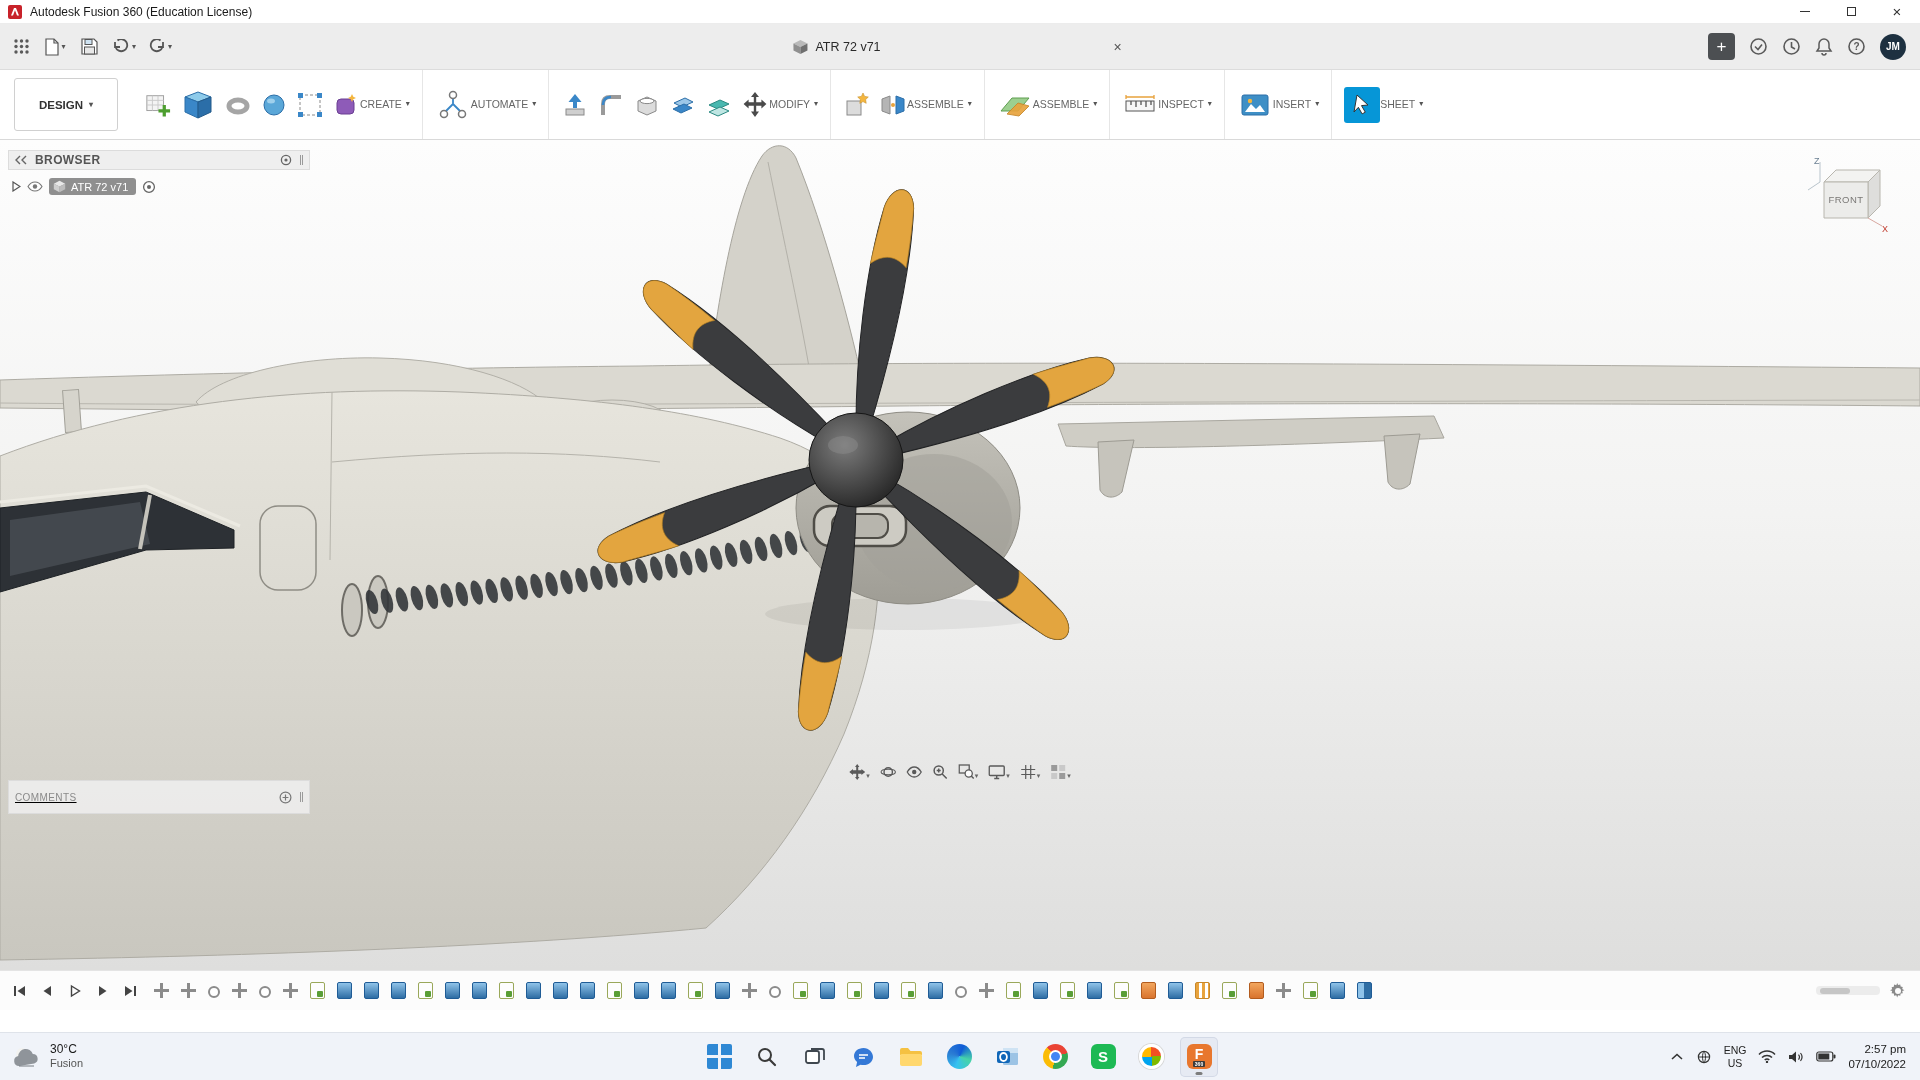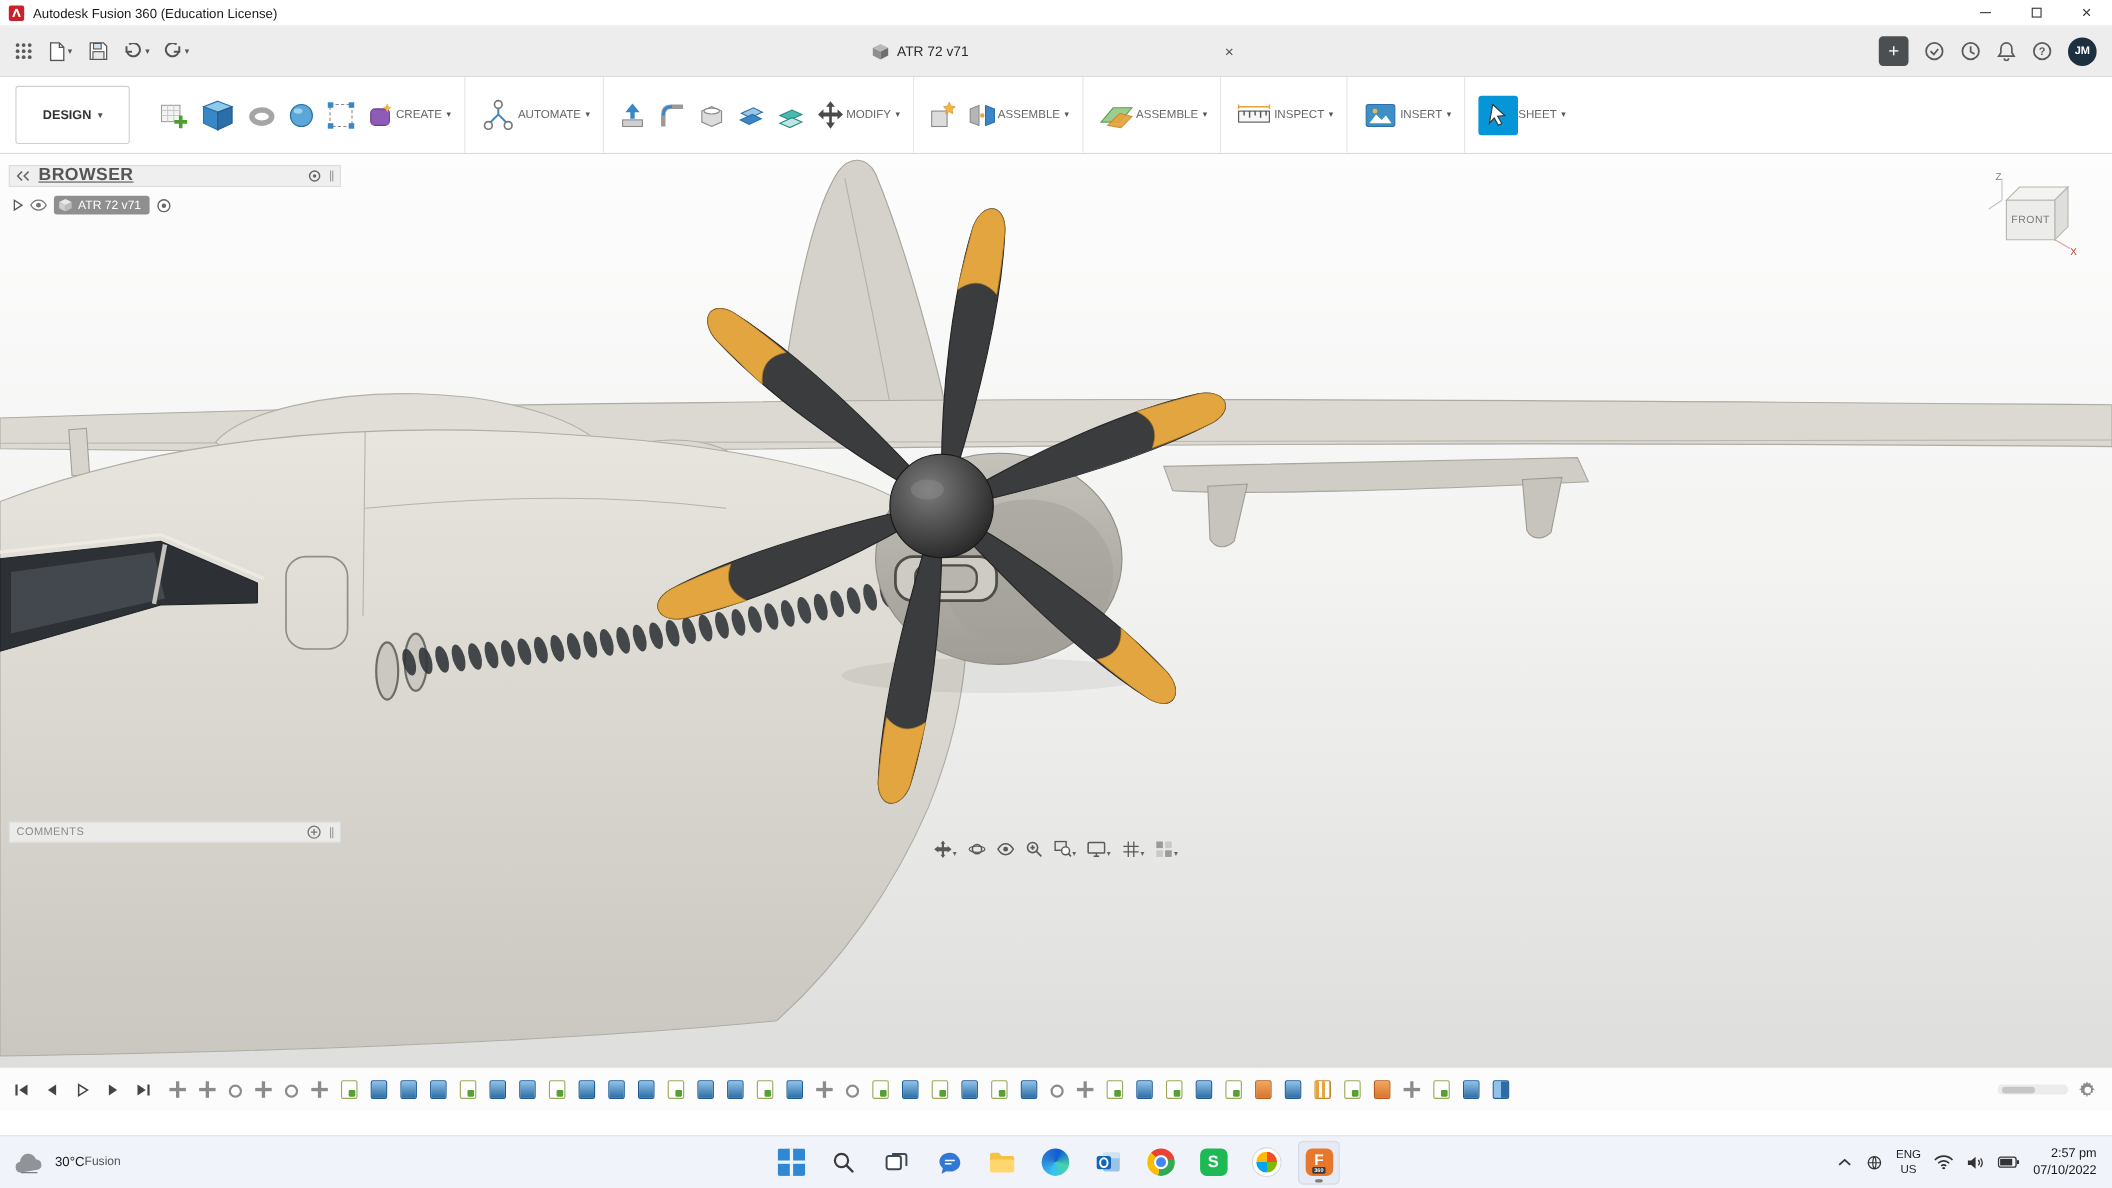--- a/index.html
+++ b/index.html
@@ -45,31 +45,31 @@
   .ric.big { width:36px; height:36px; }
   .ric.sel-active { background:#0696d7; }
 
   
   .viewport { position:relative; height:830px; background:linear-gradient(180deg,#fdfdfd 0%,#f3f3f2 45%,#dededd 100%); overflow:hidden; }
   .model-svg { position:absolute; inset:0; }
 
   
   .browser { position:absolute; left:8px; top:10px; width:302px; }
   .browser-head { height:20px; background:rgba(238,238,238,.92); border:1px solid #dcdcdc; display:flex; align-items:center; padding:0 6px; gap:8px; }
-  .browser-title { font-size:16px; font-weight:bold; color:#555; letter-spacing:.4px; flex:1;text-decoration:underline; }
+  .browser-title { font-size:12px; font-weight:bold; color:#555; letter-spacing:.4px; flex:1; }
   .grip { width:3px; height:10px; border-left:1px solid #9a9a9a; border-right:1px solid #9a9a9a; }
   .browser-row { display:flex; align-items:center; gap:6px; margin-top:8px; padding-left:4px; }
   .comp-pill { display:flex; align-items:center; gap:5px; background:#8f8f8f; border-radius:3px; padding:2px 8px 2px 4px; }
   .comp-pill span { color:#fff; font-size:11px; }
 
   
   .viewcube { position:absolute; right:28px; top:12px; width:86px; height:92px; }
 
   
-  .comments { position:absolute; left:8px; top:607px; width:302px; height:19px; background:rgba(238,238,238,.88); border:1px solid #dcdcdc; display:flex; align-items:center; padding:0 6px; gap:8px; }
+  .comments { position:absolute; left:8px; top:640px; width:302px; height:34px; background:rgba(238,238,238,.88); border:1px solid #dcdcdc; display:flex; align-items:center; padding:0 6px; gap:8px;text-decoration:underline; }
   .comments-label { font-size:10px; color:#8a8a8a; letter-spacing:.4px; flex:1; }
 
   
   .navbar { position:absolute; left:50%; transform:translateX(-50%); top:618px; display:flex; align-items:flex-end; gap:4px; padding:3px 6px; }
   .nav-icon { display:flex; align-items:flex-end; gap:1px; padding:3px 3px; border-radius:3px; }
   .nav-caret { font-size:7px; color:#666; }
 
   
   .timeline { height:40px; background:#fcfcfc; display:flex; align-items:center; border-top:1px solid #e4e4e4; padding:0 6px; }
   .tl-controls { display:flex; align-items:center; gap:10px; padding:0 8px 0 4px; }
@@ -88,21 +88,21 @@
   .tl-flip { background:linear-gradient(90deg,#8fc3e9 50%,#2e6da4 50%); border:1px solid #1f5c96; }
   .tl-right { display:flex; align-items:center; gap:10px; padding:0 8px; }
   .tl-scroll { width:64px; height:9px; background:#ececec; border-radius:4px; position:relative; }
   .tl-scroll::after { content:""; position:absolute; left:4px; top:1.5px; width:30px; height:6px; background:#c6c6c6; border-radius:3px; }
 
   .filler { height:22px; background:#ffffff; }
 
   
   .taskbar { height:48px; background:#f0f3f9; display:flex; align-items:center; border-top:1px solid #dfe3ea; position:relative; }
   .tb-left { display:flex; align-items:center; gap:8px; padding-left:12px; flex:1; }
-  .weather-text { display:flex; flex-direction:row; line-height:1.15; }
+  .weather-text { display:flex; flex-direction:column; line-height:1.15; }
   .weather-temp { font-size:12px; color:#1a1a1a; }
   .weather-cond { font-size:11px; color:#555; }
   .tb-center { display:flex; align-items:center; gap:10px; }
   .tb-item { width:38px; height:40px; display:flex; align-items:center; justify-content:center; border-radius:5px; position:relative; }
   .tb-item.active-app { background:#e6eaf3; box-shadow:inset 0 0 0 1px #d3d9e6; }
   .tb-item.active-app::after { content:""; position:absolute; bottom:2px; left:50%; transform:translateX(-50%); width:7px; height:3px; border-radius:2px; background:#7d7d7d; }
   .tbi { width:25px; height:25px; border-radius:4px; position:relative; display:flex; align-items:center; justify-content:center; }
   .tbi-start { background:linear-gradient(#f0f3f9,#f0f3f9) center/100% 3px no-repeat, linear-gradient(#f0f3f9,#f0f3f9) center/3px 100% no-repeat, #2f88d4; border-radius:2px; }
   .tbi-edge { border-radius:50%; background:conic-gradient(from 200deg,#35c1f1,#2b7cd3,#0f5bd7,#46d3a8,#35c1f1); }
   .tbi-chrome { border-radius:50%; background:conic-gradient(from -45deg,#ea4335 0 33%,#34a853 0 66%,#fbbc05 0 100%); }

